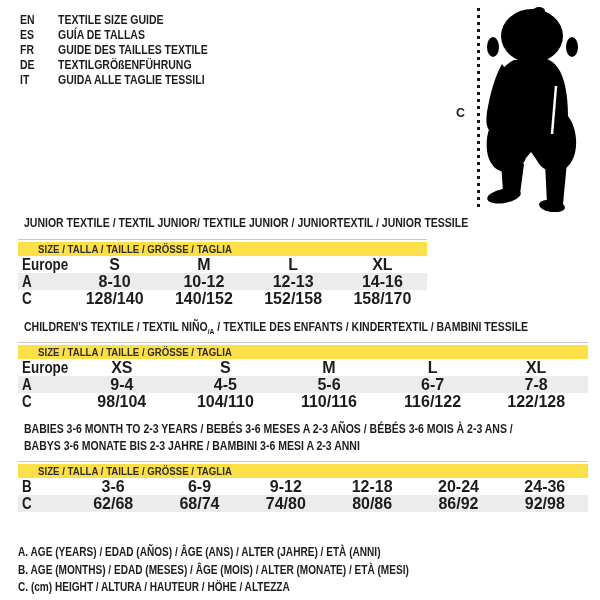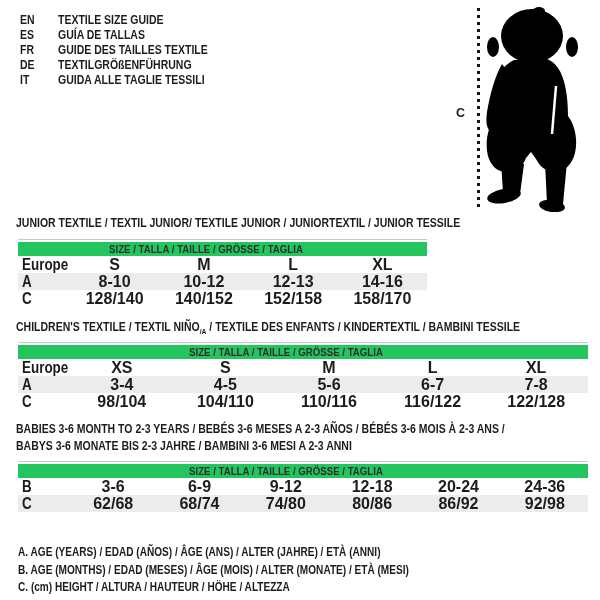--- a/index.html
+++ b/index.html
@@ -29,29 +29,29 @@
 
   
   .marker-line {
     left: 477px; top: 8px; width: 3px; height: 200px;
     background: repeating-linear-gradient(to bottom, #151515 0 3px, transparent 3px 7px);
   }
   .marker-label { left: 456px; top: 106px; font-size: 12.5px; }
   .figure-svg { left: 482px; top: 6px; }
 
   
-  .sec-title { left: 16px; font-size: 12.5px; height: 15px; line-height: 15px; white-space: nowrap; }
+  .sec-title { left: 24px; font-size: 12.5px; height: 15px; line-height: 15px; white-space: nowrap; }
   .sub { font-size: 8px; vertical-align: -2.5px; letter-spacing: 0; }
 
   
   .size-table { left: 18px; }
   .hairline { height: 1px; background: #c9c9c9; margin-bottom: 2px; }
   .thead {
-    background: #22c55e; height: 14px; line-height: 14px;
-    padding-left: 3px; font-size: 11.5px; color: #2e2e2e; text-align: center;
+    background: #fde047; height: 14px; line-height: 14px;
+    padding-left: 20px; font-size: 11.5px; color: #2e2e2e;
   }
   .trow { display: flex; height: 17px; line-height: 17px; font-size: 16px; }
   .trow.shaded { background: #ececec; }
   .tlabel { flex: 0 0 52px; width: 52px; padding-left: 4px; text-align: left; }
   .tcell { flex: 1 1 0; text-align: center; }
 
   
   .legend { left: 18px; top: 538px; margin-top: 6px; }
   .legend-line { height: 17.5px; line-height: 17.5px; font-size: 12px; white-space: nowrap; }
 </style>
@@ -150,21 +150,21 @@
   <div class="trow">
     <div class="tlabel"><span class="cond">Europe</span></div>
     <div class="tcell">XS</div>
     <div class="tcell">S</div>
     <div class="tcell">M</div>
     <div class="tcell">L</div>
     <div class="tcell">XL</div>
   </div>
   <div class="trow shaded">
     <div class="tlabel"><span class="cond">A</span></div>
-    <div class="tcell">3-4</div>
+    <div class="tcell">9-4</div>
     <div class="tcell">4-5</div>
     <div class="tcell">5-6</div>
     <div class="tcell">6-7</div>
     <div class="tcell">7-8</div>
   </div>
   <div class="trow">
     <div class="tlabel"><span class="cond">C</span></div>
     <div class="tcell">98/104</div>
     <div class="tcell">104/110</div>
     <div class="tcell">110/116</div>

